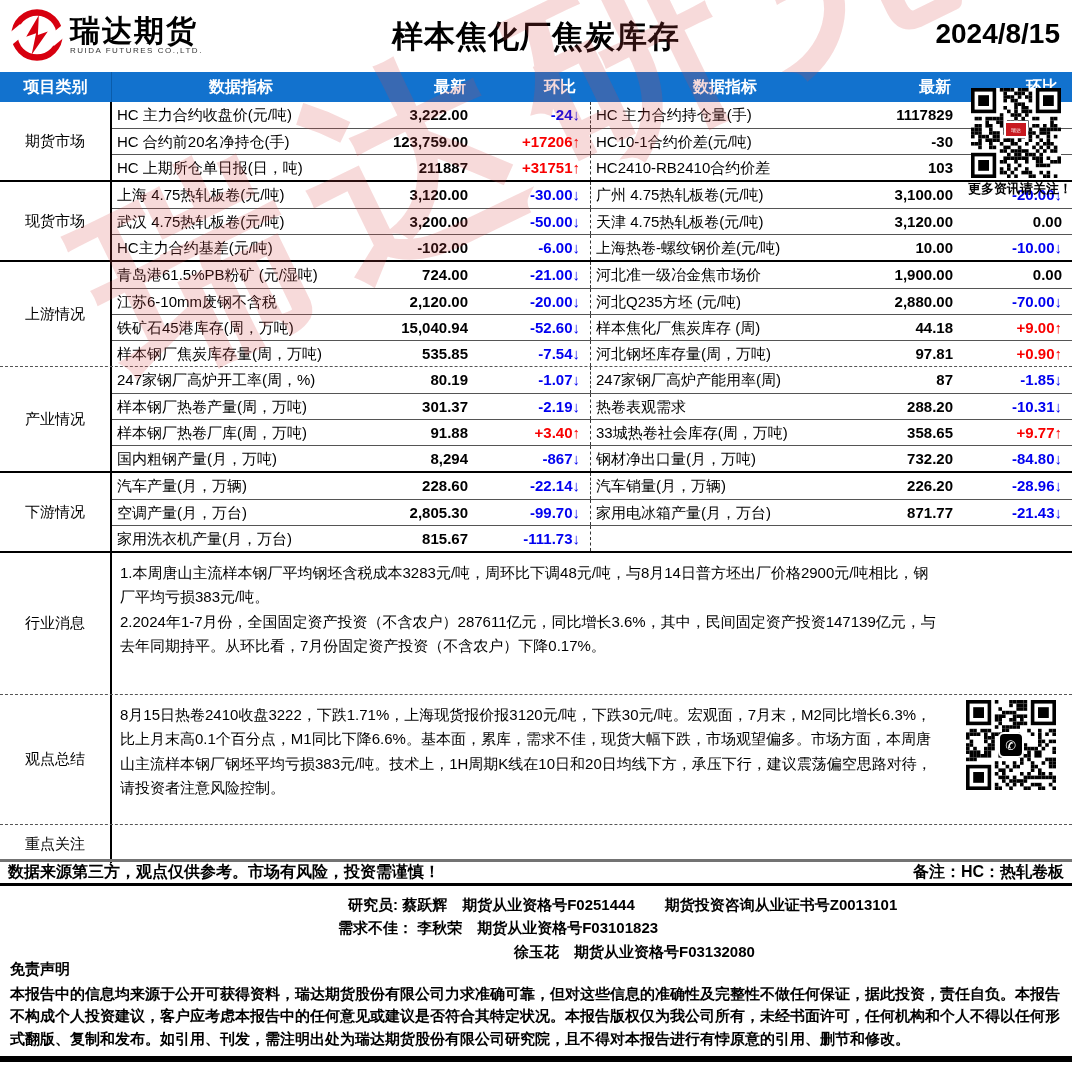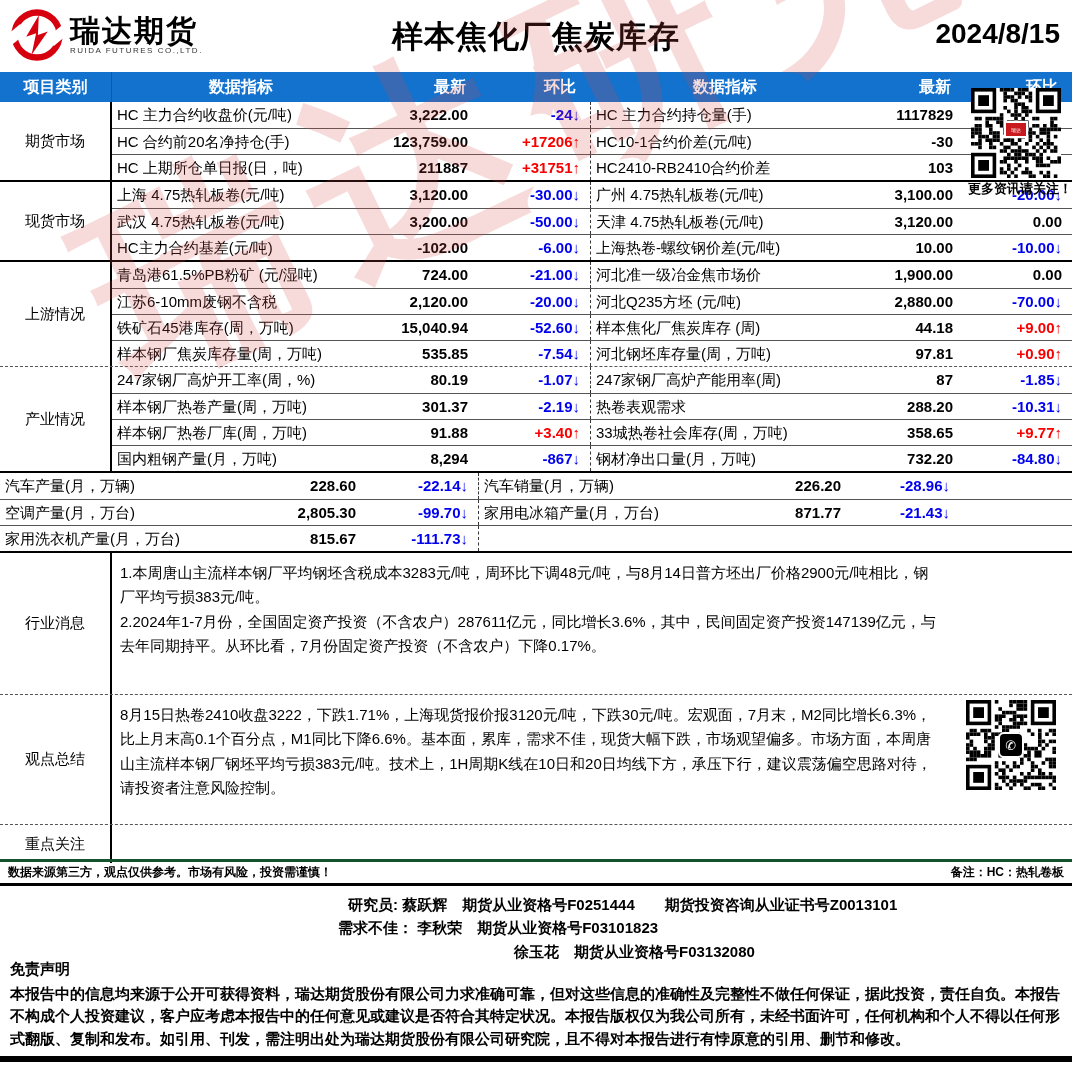--- a/index.html
+++ b/index.html
@@ -50,22 +50,22 @@
   .qr-box { position:absolute; right:8px; top:8px; width:96px; text-align:center; }
   .qr-holder { position:relative; width:90px; height:90px; margin:0 auto; }
   .qr-holder svg { display:block; }
   .qr-badge-red { position:absolute; left:33px; top:33px; width:24px; height:17px; background:#c8191f; border:2px solid #fff;
                   color:#fff; font-size:5px; line-height:1.2; display:flex; align-items:center; justify-content:center; }
   .qr-badge-wx { position:absolute; left:32px; top:32px; width:26px; height:26px; background:#000; border:2px solid #fff; border-radius:6px;
                  display:flex; align-items:center; justify-content:center; color:#fff; font-size:13px; }
   .qr-cap { font-size:13px; font-weight:bold; margin-top:2px; white-space:nowrap; }
 
   
-  .foot-note { position:absolute; left:0; top:859px; width:1072px; height:27px; border-top:3px solid #14532d; border-bottom:3px solid #000;
-               display:flex; align-items:center; justify-content:space-between; font-weight:bold; font-size:12px; padding:0 8px; }
+  .foot-note { position:absolute; left:0; top:859px; width:1072px; height:27px; border-top:3px solid #737373; border-bottom:3px solid #000;
+               display:flex; align-items:center; justify-content:space-between; font-weight:bold; font-size:16px; padding:0 8px; }
   .foot-note .rgt { }
   .researchers { position:absolute; left:0; top:893px; width:1072px; font-size:15px; font-weight:bold; line-height:1.55; }
   .researchers .l1 { padding-left:348px; }
   .researchers .l2 { padding-left:338px; }
   .researchers .l3 { padding-left:466px;margin-left:48px; }
   .disclaimer { position:absolute; left:0; top:958px; width:1072px; padding:0 10px; font-size:15px; font-weight:bold; line-height:1.5; }
   .disclaimer .d-title { margin-bottom:2px; }
   .bottom-bar { position:absolute; left:0; top:1056px; width:1072px; height:6px; background:#000; }
 
   
@@ -232,20 +232,21 @@
               <div class="cell ind">国内粗钢产量(月，万吨)</div>
               <div class="cell val">8,294</div>
               <div class="cell chg down">-867↓</div>
               <div class="cell ind rhs">钢材净出口量(月，万吨)</div>
               <div class="cell val">732.20</div>
               <div class="cell chg down">-84.80↓</div>
             </div>
           </div>
         </div>
         <div class="group">
+          <div class="cat">下游情况</div>
           <div class="rows">
             <div class="row">
               <div class="cell ind">汽车产量(月，万辆)</div>
               <div class="cell val">228.60</div>
               <div class="cell chg down">-22.14↓</div>
               <div class="cell ind rhs">汽车销量(月，万辆)</div>
               <div class="cell val">226.20</div>
               <div class="cell chg down">-28.96↓</div>
             </div>
             <div class="row">

